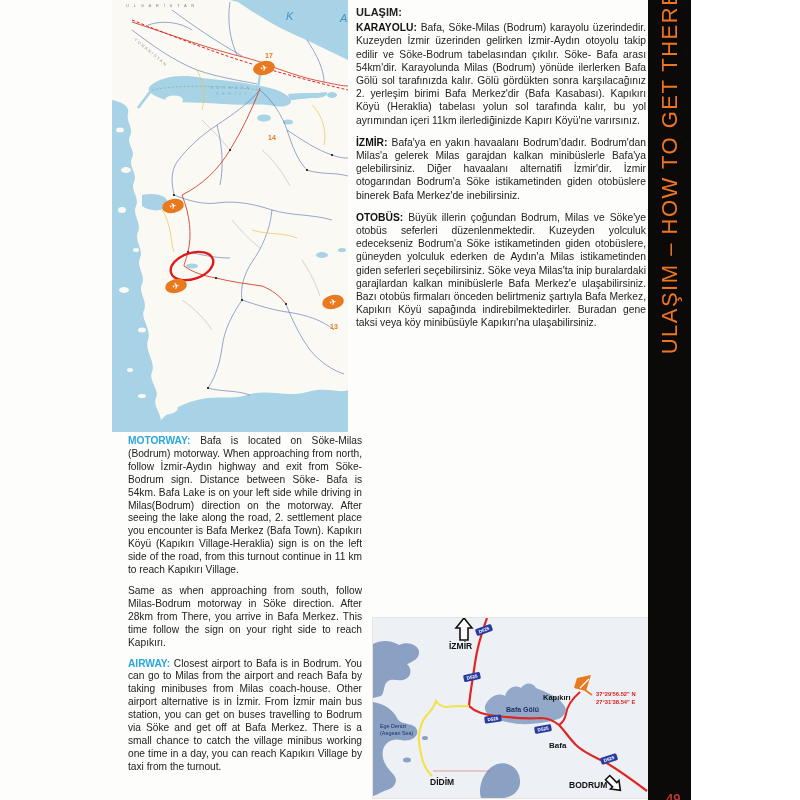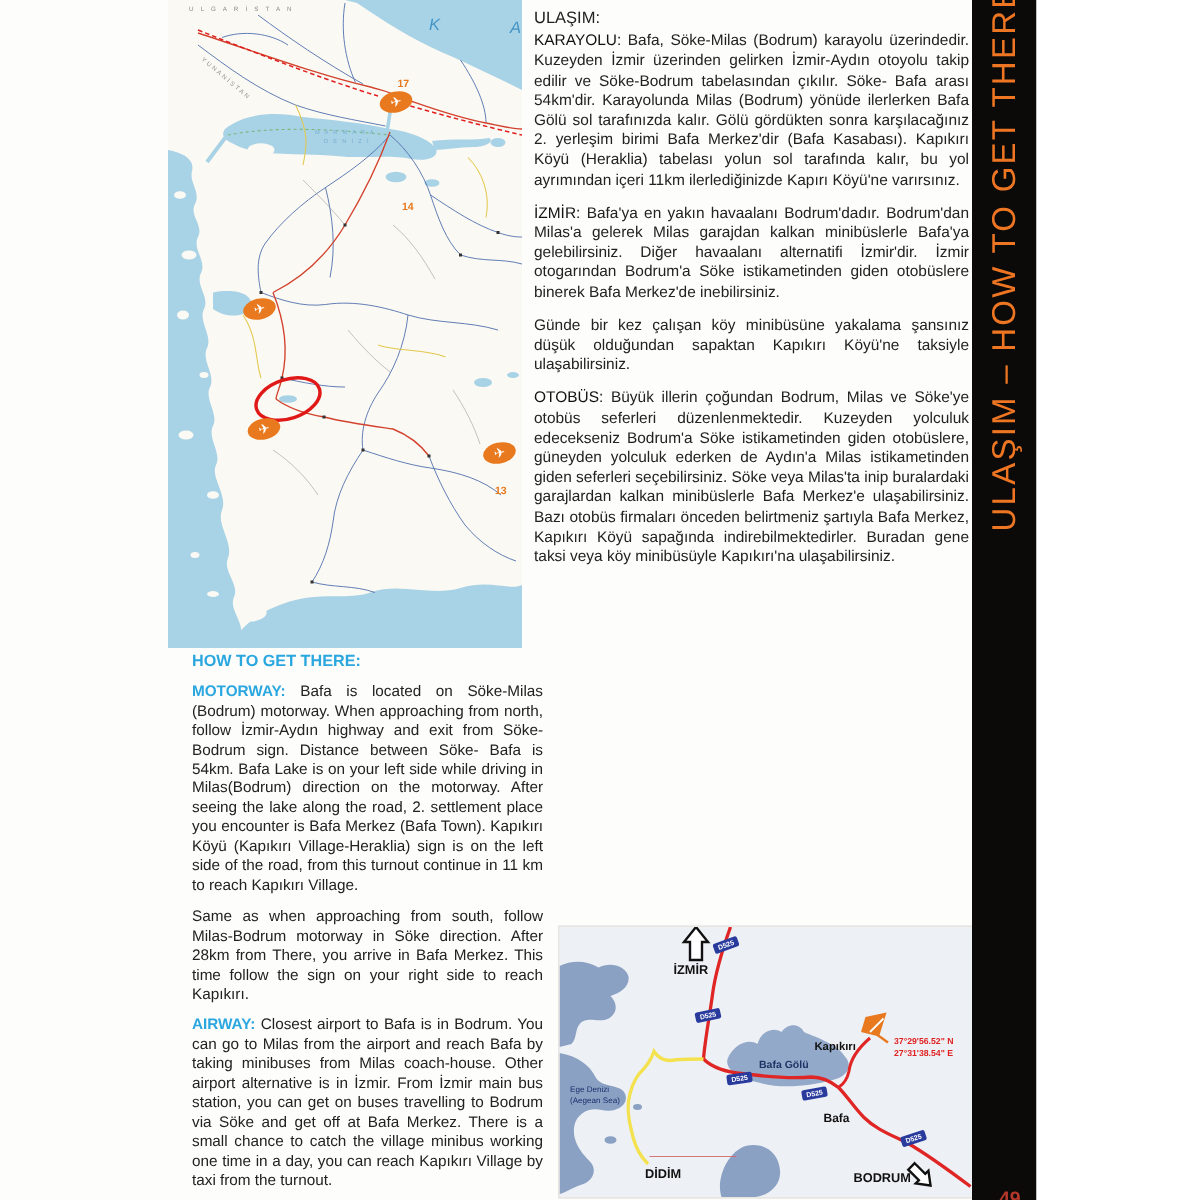--- a/index.html
+++ b/index.html
@@ -7,23 +7,23 @@
     position:relative; width:800px; height:800px; overflow:hidden;
     background:#fdfdfc; font-family:"Liberation Sans",sans-serif; color:#1c1c1c;
   }
   
   .main-map{position:absolute; left:112px; top:0; width:236px; height:432px;}
   
   .turkish-col{
     position:absolute; left:356px; top:6px; width:290px;
     font-size:10.3px; line-height:13.2px; text-align:justify; color:#222;
   }
-  .turkish-col .t-title{margin:0 0 2px 0; font-weight:normal; font-size:11px;}
+  .turkish-col .t-title{margin:0 0 2px 0; font-weight:bold; font-size:11px;}
   .turkish-col p{margin:0 0 9px 0;}
-  .tlabel{font-weight:normal; color:#111;}
+  .tlabel{font-weight:bold; color:#111;}
   
   .english-section{
     position:absolute; left:128px; top:435px; width:522px; height:368px;
     font-size:10.2px; line-height:12.9px; text-align:justify; color:#222;
   }
   .e-heading{color:#2ba7df; font-weight:bold; font-size:10.8px; margin:0 0 1px 0;}
   .english-section p{margin:0 0 8px 0;}
   .elabel{color:#2ba7df; font-weight:bold;margin-top:22px;}
   .map-float{
     float:right; width:278px; height:182px; margin-top:182px; margin-left:10px;
@@ -175,21 +175,20 @@
       <text x="153" y="58" font-size="7" font-weight="bold" fill="#e8791e">17</text>
       <text x="156" y="140" font-size="7" font-weight="bold" fill="#e8791e">14</text>
       <text x="218" y="329" font-size="7" font-weight="bold" fill="#e8791e">13</text>
     </svg>
   </div>
 
   <div class="turkish-col">
     <p class="t-title">ULAŞIM:</p>
     <p><b class="tlabel">KARAYOLU:</b> <span>Bafa, Söke-Milas (Bodrum) karayolu üzerindedir. Kuzeyden İzmir üzerinden gelirken İzmir-Aydın otoyolu takip edilir ve Söke-Bodrum tabelasından çıkılır. Söke- Bafa arası 54km'dir. Karayolunda Milas (Bodrum) yönüde ilerlerken Bafa Gölü sol tarafınızda kalır. Gölü gördükten sonra karşılacağınız 2. yerleşim birimi Bafa Merkez'dir (Bafa Kasabası). Kapıkırı Köyü (Heraklia) tabelası yolun sol tarafında kalır, bu yol ayrımından içeri 11km ilerlediğinizde Kapırı Köyü'ne varırsınız.</span></p>
     <p><b class="tlabel">İZMİR:</b> <span>Bafa'ya en yakın havaalanı Bodrum'dadır. Bodrum'dan Milas'a gelerek Milas garajdan kalkan minibüslerle Bafa'ya gelebilirsiniz. Diğer havaalanı alternatifi İzmir'dir. İzmir otogarından Bodrum'a Söke istikametinden giden otobüslere binerek Bafa Merkez'de inebilirsiniz.</span></p>
-    <p><b class="tlabel"></b> <span>Günde bir kez çalışan köy minibüsüne yakalama şansınız düşük olduğundan sapaktan Kapıkırı Köyü'ne taksiyle ulaşabilirsiniz.</span></p>
     <p><b class="tlabel">OTOBÜS:</b> <span>Büyük illerin çoğundan Bodrum, Milas ve Söke'ye otobüs seferleri düzenlenmektedir. Kuzeyden yolculuk edecekseniz Bodrum'a Söke istikametinden giden otobüslere, güneyden yolculuk ederken de Aydın'a Milas istikametinden giden seferleri seçebilirsiniz. Söke veya Milas'ta inip buralardaki garajlardan kalkan minibüslerle Bafa Merkez'e ulaşabilirsiniz. Bazı otobüs firmaları önceden belirtmeniz şartıyla Bafa Merkez, Kapıkırı Köyü sapağında indirebilmektedirler. Buradan gene taksi veya köy minibüsüyle Kapıkırı'na ulaşabilirsiniz.</span></p>
   </div>
 
   <div class="english-section">
     <div class="map-float">
       <svg width="276" height="180" viewBox="0 0 276 180">
         <rect x="0" y="0" width="276" height="180" fill="#edf0f5"></rect>
 
         <g fill="#8ba1c3">
           <path d="M 0,26 C 8,22 18,22 26,27 C 34,23 44,26 46,33 C 47,40 40,44 34,46 C 40,52 38,60 30,62 C 24,63 18,60 14,64 C 10,68 12,74 8,78 L 0,80 Z"></path>
@@ -246,21 +245,20 @@
         <text x="170" y="82" font-size="7.5" font-weight="bold" fill="#111111">Kapıkırı</text>
         <text x="225" y="78" font-size="5.8" font-weight="bold" fill="#e02020" text-anchor="start" transform="translate(-2,0)">37°29'56.52" N</text>
         <text x="225" y="86" font-size="5.8" font-weight="bold" fill="#e02020" transform="translate(-2,0)">27°31'38.54" E</text>
         <text x="176" y="130" font-size="8" font-weight="bold" fill="#111111">Bafa</text>
         <text x="7" y="110" font-size="5.4" fill="#1a2f6b">Ege Denizi</text>
         <text x="7" y="117" font-size="5.4" fill="#1a2f6b">(Aegean Sea)</text>
         <text x="57" y="167" font-size="8.5" font-weight="bold" fill="#111111">DİDİM</text>
         <text x="196" y="170" font-size="8.5" font-weight="bold" fill="#111111">BODRUM</text>
       </svg>
     </div>
-    <p class="e-heading">HOW TO GET THERE:</p>
     <p><b class="elabel">MOTORWAY:</b> <span>Bafa is located on Söke-Milas (Bodrum) motorway. When approaching from north, follow İzmir-Aydın highway and exit from Söke-Bodrum sign. Distance between Söke- Bafa is 54km. Bafa Lake is on your left side while driving in Milas(Bodrum) direction on the motorway. After seeing the lake along the road, 2. settlement place you encounter  is Bafa Merkez (Bafa Town).  Kapıkırı Köyü (Kapıkırı Village-Heraklia) sign is on the left side of the road, from this turnout  continue in 11 km to reach Kapıkırı Village.</span></p>
     <p><b class="elabel"></b> <span>Same as when approaching from south, follow Milas-Bodrum motorway in Söke direction. After 28km from There, you arrive in Bafa Merkez. This time follow the sign on your right side to reach Kapıkırı.</span></p>
     <p><b class="elabel">AIRWAY:</b> <span>Closest airport to Bafa is in Bodrum. You can go to Milas from the airport and reach Bafa by taking minibuses from Milas coach-house. Other airport alternative is in İzmir. From İzmir main bus station, you can get on buses travelling to Bodrum via Söke and get off at Bafa Merkez. There is a small chance to catch the village minibus working one time in a day, you can reach Kapıkırı Village by taxi from the turnout.</span></p>
 
   </div>
 
   <div class="side-bar"></div>
   <div class="v-title">ULAŞIM – HOW TO GET THERE</div>
   <div class="page-num">49</div>
   <div class="right-margin"></div>

